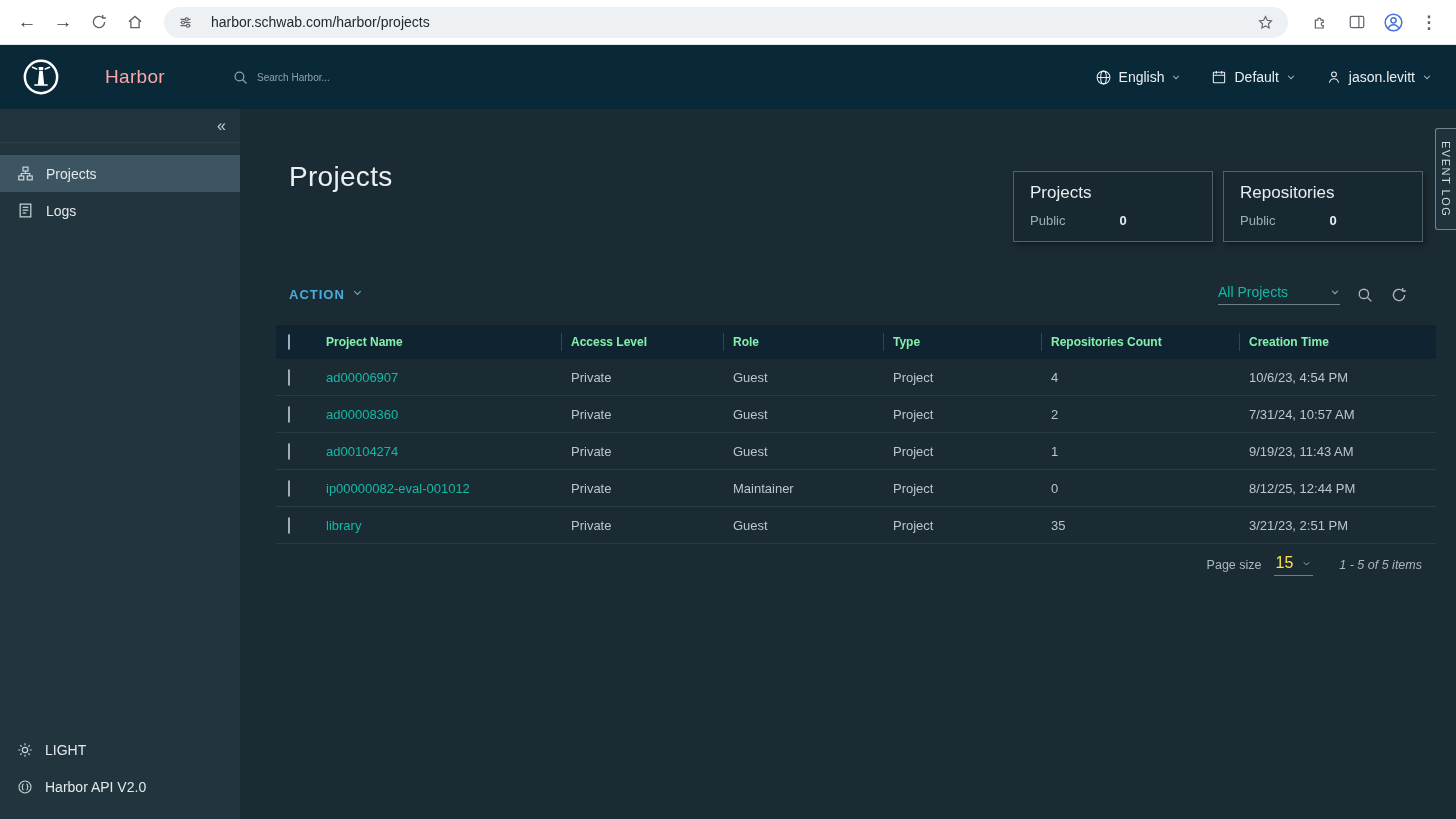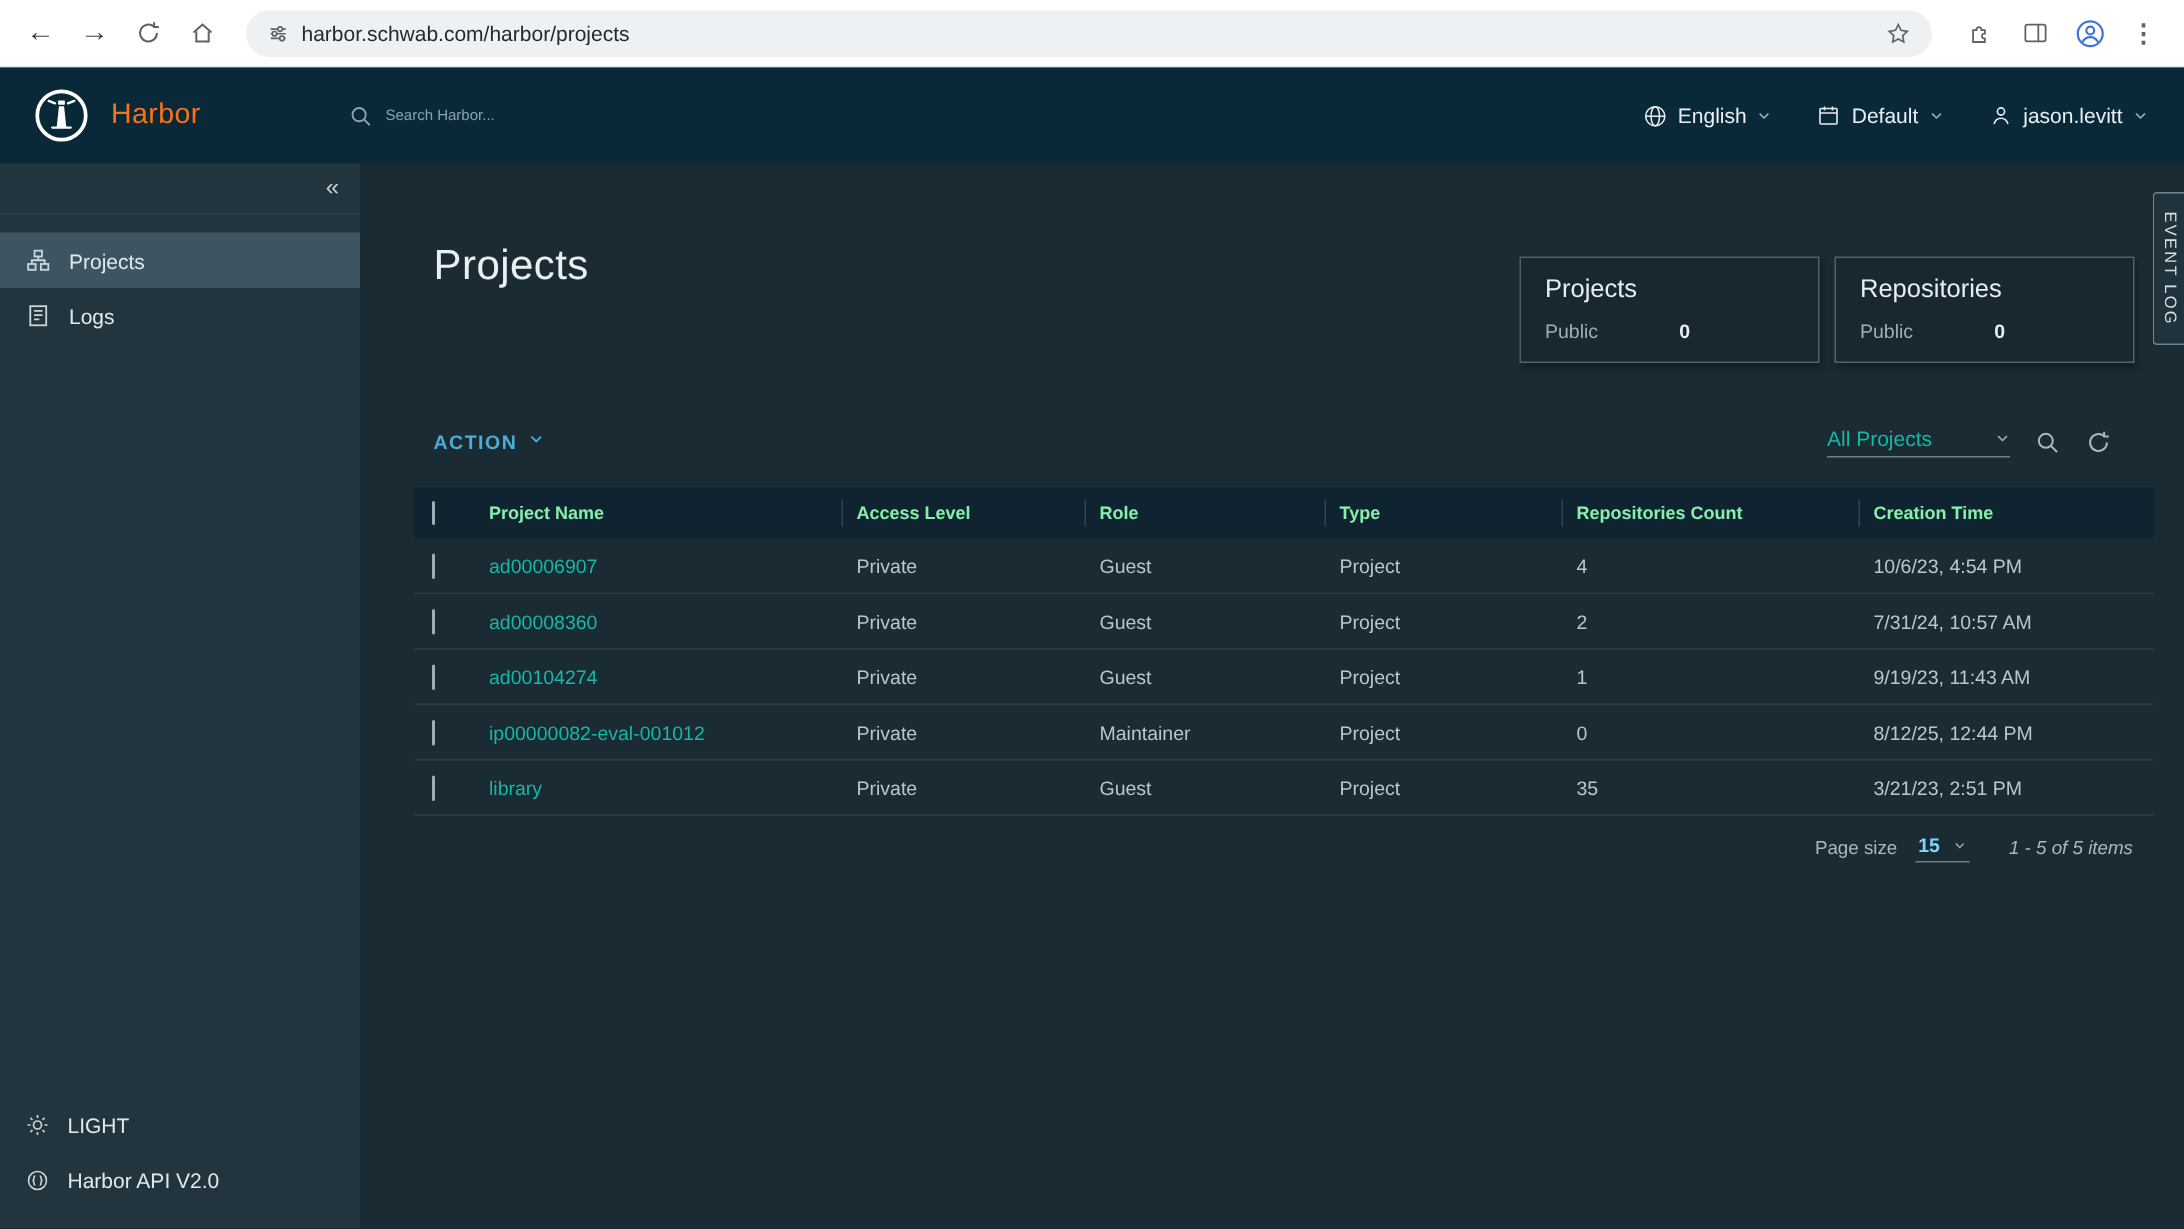--- a/index.html
+++ b/index.html
@@ -3,29 +3,29 @@
 <meta charset="utf-8">
 <style>
   * { box-sizing: border-box; margin: 0; padding: 0; }
   html, body { width: 1456px; height: 819px; }
   body { font-family: "Liberation Sans", sans-serif; position: relative; overflow: hidden; background: #1b2b33; }
   svg { display: block; }
 
   
   .chrome { height: 45px; background: #ffffff; display: flex; align-items: center; padding: 0 10px; gap: 2px; border-bottom: 1px solid #e2e5e9; }
   .chrome-btn { width: 34px; height: 34px; border-radius: 50%; display: flex; align-items: center; justify-content: center; color: #3c4043; font-size: 19px; cursor: pointer; flex: none; }
-  .url-pill { flex: 1; height: 31px; background: #eef1f4; border-radius: 16px; display: flex; align-items: center; padding: 0 14px; margin: 0 14px 0 10px; gap: 8px; min-width: 0; }
+  .url-pill { flex: 1; height: 31px; background: #eef1f4; border-radius: 16px; display: flex; align-items: center; padding: 0 14px; margin: 0 14px 0 10px; gap: 18px; min-width: 0; }
   .url-text { font-size: 14px; color: #24292e; flex: 1; white-space: nowrap; overflow: hidden; }
   .pill-icon, .chrome-svg { color: #5f6368; display: flex; flex: none; cursor: pointer; }
   .kebab { font-size: 17px; font-weight: 700; color: #5f6368; }
 
   
   .app-header { height: 64px; background: #0a2938; display: flex; align-items: center; color: #e9eef1; }
   .brand { width: 240px; flex: none; display: flex; align-items: center; gap: 14px; padding-left: 22px; cursor: pointer; }
-  .brand-text { font-size: 19px; font-weight: 500; letter-spacing: .3px; color: #f97316; }
+  .brand-text { font-size: 19px; font-weight: 500; letter-spacing: .3px; color: #fca5a5; margin-left: 31px; }
   .header-search { display: flex; align-items: center; gap: 8px; color: #8fa1ab; margin-left: -8px; }
   .header-search input { background: transparent; border: none; outline: none; color: #e9eef1; font-size: 10px; width: 280px; font-family: inherit; }
   .header-search input::placeholder { color: #8fa1ab; }
   .header-right { margin-left: auto; display: flex; align-items: center; gap: 30px; padding-right: 24px; }
   .header-menu { display: flex; align-items: center; gap: 7px; font-size: 14px; color: #e9eef1; cursor: pointer; }
   .caret { color: #9fb0ba; display: flex; }
 
   
   .app-body { display: flex; height: 710px; position: relative; }
 
@@ -61,21 +61,21 @@
   .datagrid { margin-top: 20px; }
   .grid-row { display: grid; grid-template-columns: 40px 245px 162px 160px 158px 198px 1fr; align-items: center; }
   .grid-head { background: #0f2430; height: 34px; font-size: 12px; font-weight: 700; color: #86efac; }
   .th { padding-left: 10px; position: relative; height: 100%; display: flex; align-items: center; cursor: pointer; }
   .th + .th::before { content: ""; position: absolute; left: 0; top: 8px; bottom: 8px; width: 1px; background: #33454f; }
   .grid-body .grid-row { height: 37px; border-bottom: 1px solid #2a3c45; font-size: 13px; color: #b9c6cd; }
   .td { padding-left: 10px; white-space: nowrap; overflow: hidden; }
   .cell-link { color: #14b8a6; cursor: pointer; }
   .cbx { width: 16px; height: 16px; border: 1px solid #9fadb5; border-radius: 2px; margin-left: 12px; background: transparent; cursor: pointer; }
   .grid-foot { height: 42px; display: flex; justify-content: flex-end; align-items: center; gap: 12px; font-size: 12.5px; color: #a9b8c0; padding-right: 14px; }
-  .pagesize-select { display: flex; align-items: center; gap: 9px; border-bottom: 1px solid #708089; padding: 0 2px 3px; color: #7dd3fc; font-weight: 700; font-size: 13px; cursor: pointer; }
+  .pagesize-select { display: flex; align-items: center; gap: 9px; border-bottom: 1px solid #708089; padding: 0 2px 3px; color: #fde047; font-weight: 400; font-size: 16px; cursor: pointer; }
   .items-range { margin-left: 14px; font-style: italic; }
 
   
   .event-log-tab { position: absolute; top: 128px; right: 0; background: #20323b; border: 1px solid #72838c; border-right: none; border-radius: 3px 0 0 3px; color: #d8dfe3; font-size: 11px; letter-spacing: 1.5px; padding: 12px 4px; writing-mode: vertical-rl; cursor: pointer; }
 </style>
 </head>
 <body>
 
 <div class="chrome">
   <div class="chrome-btn">←</div>

